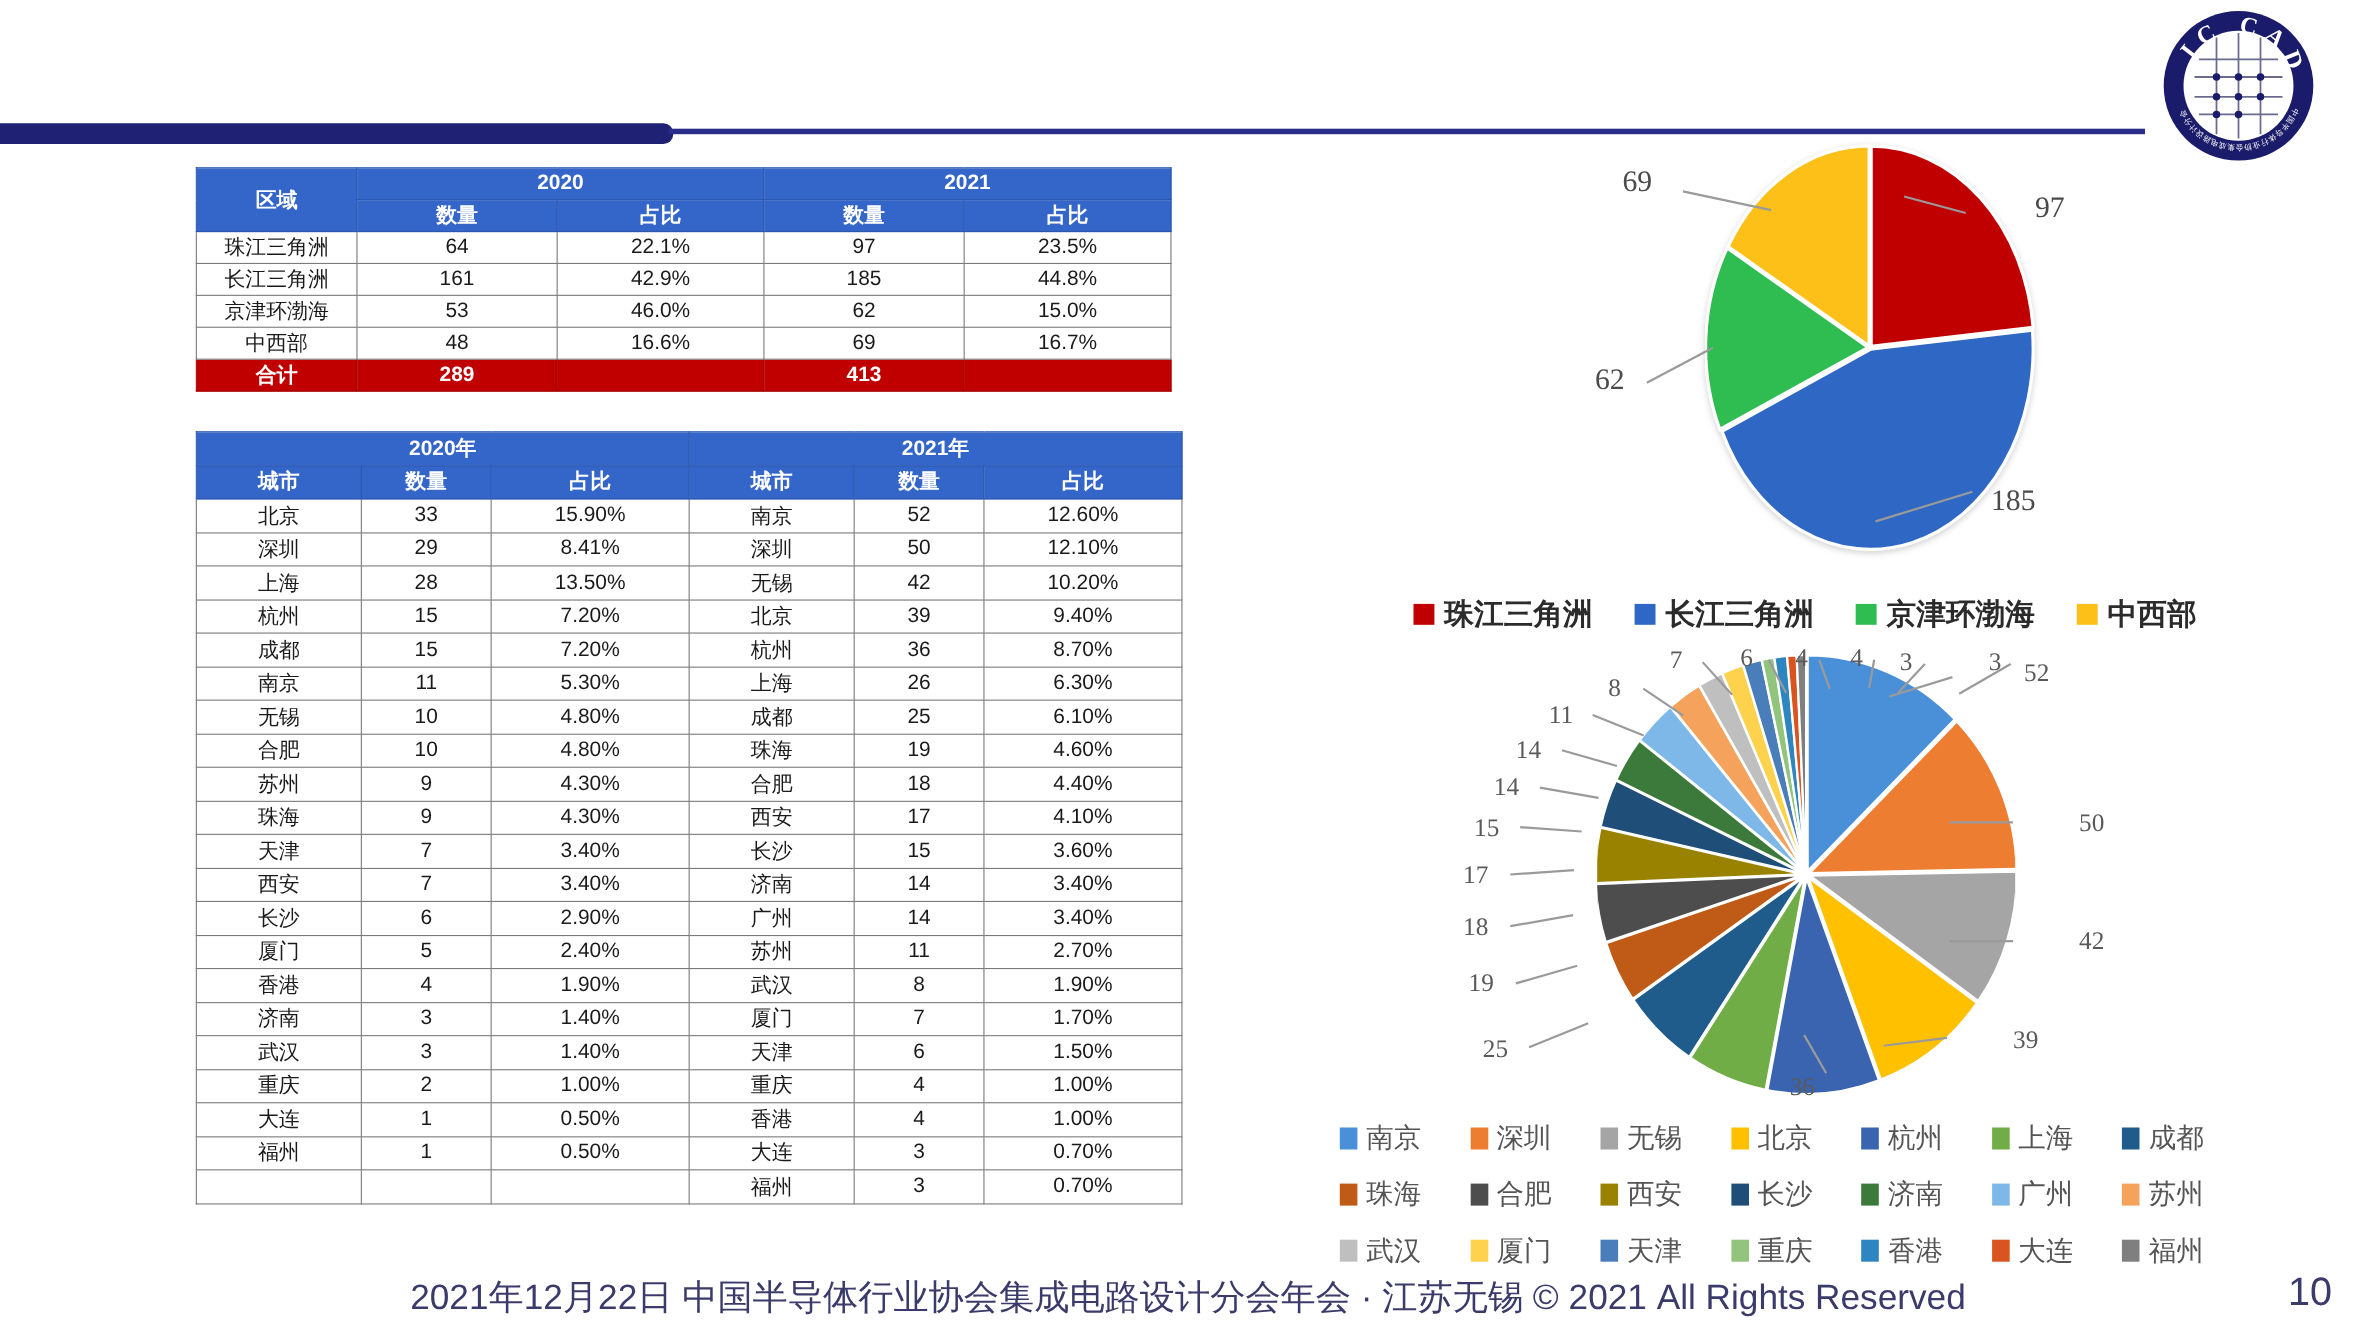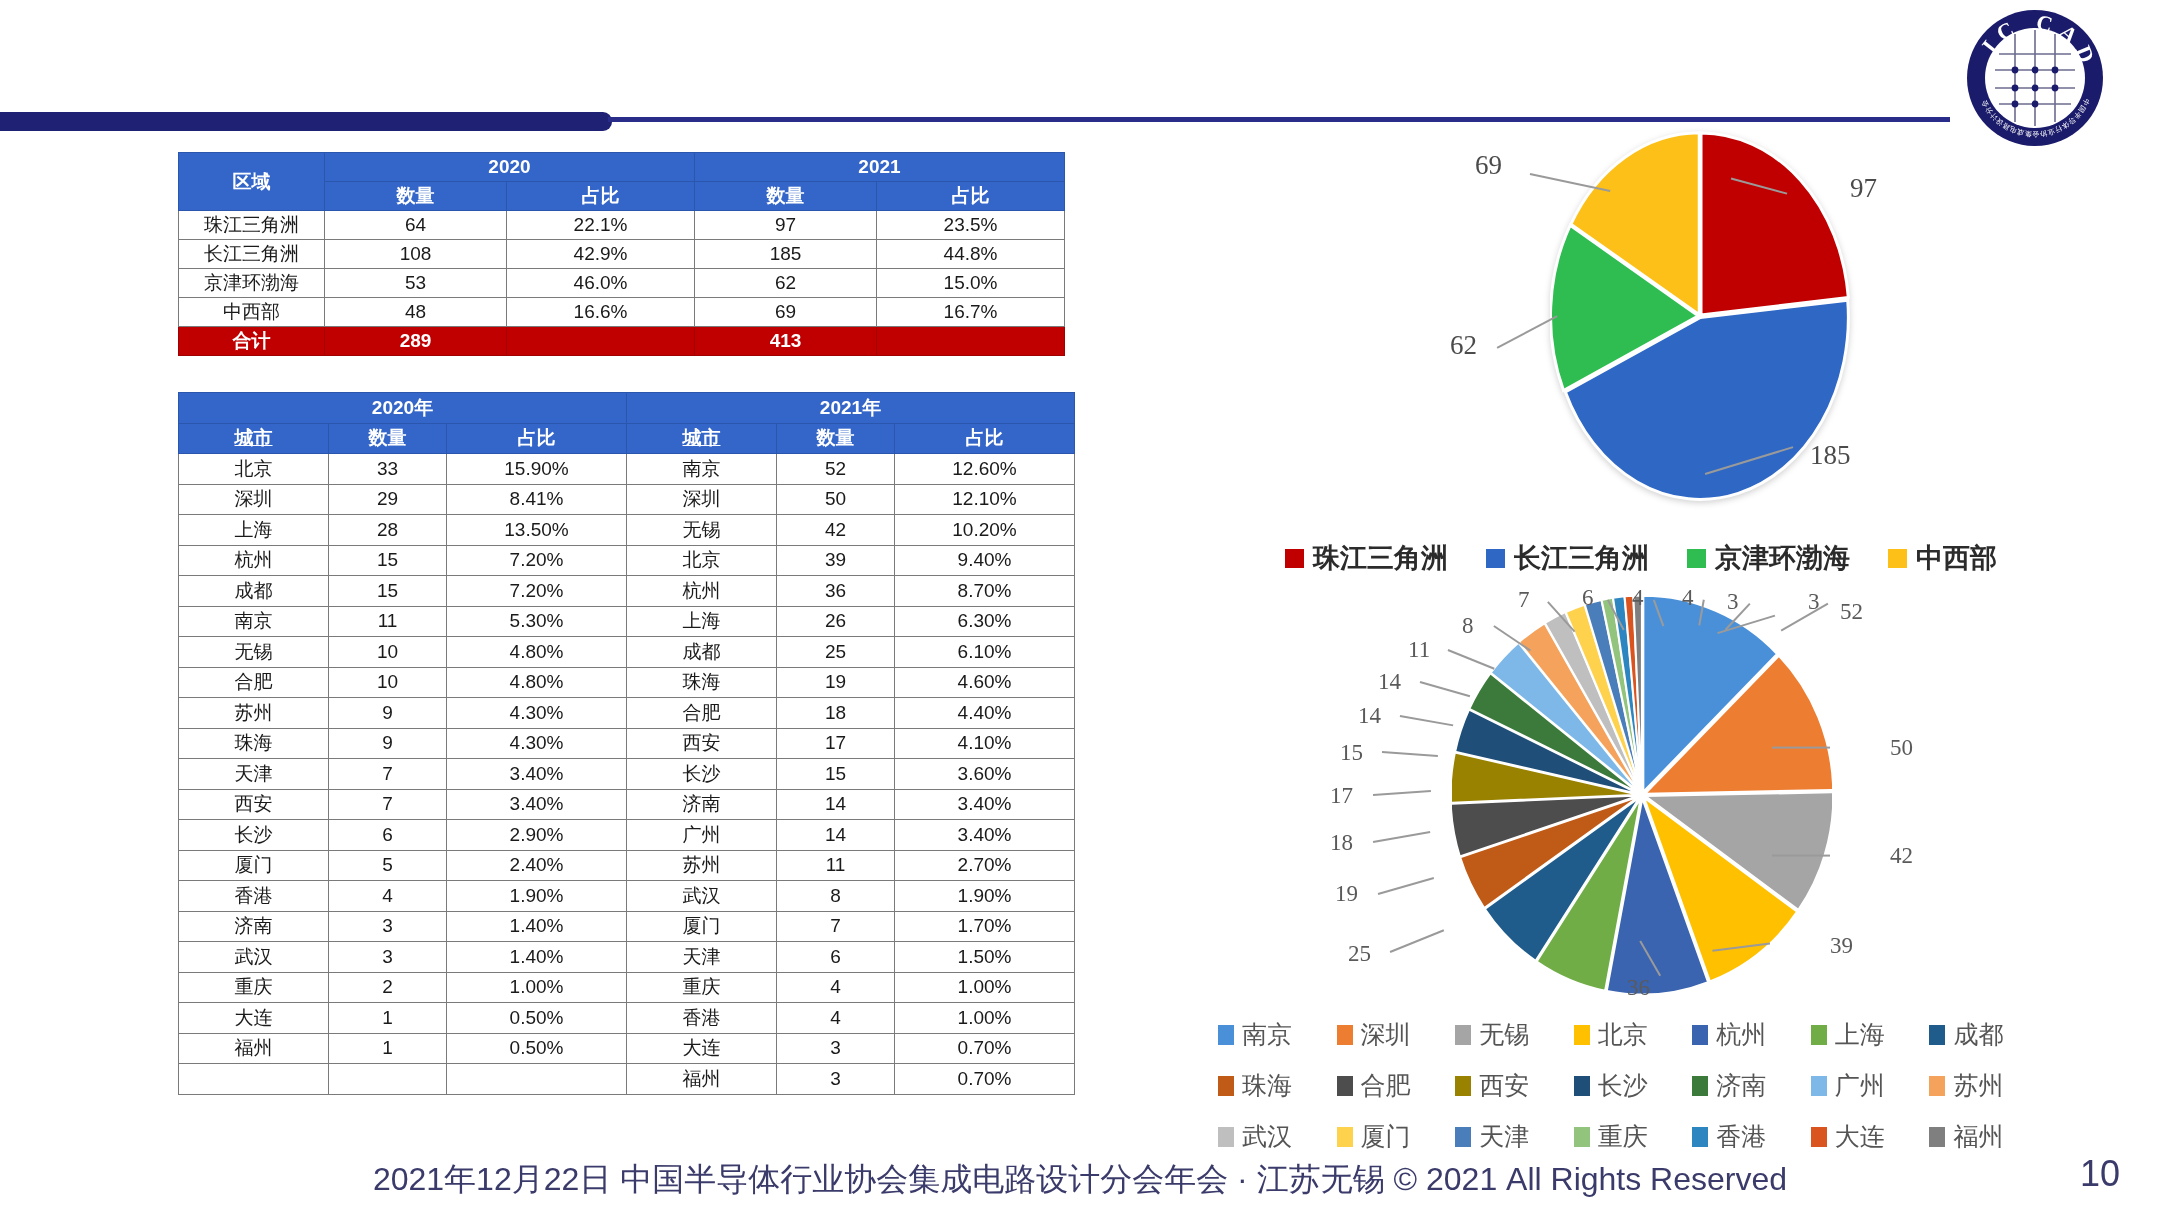--- a/index.html
+++ b/index.html
@@ -66,21 +66,21 @@
   }
 
   #table-region { left: 178px; top: 152px; padding-left: 34px; }
   #table-region td, #table-region th { height: 29px; }
   #table-region .c-region { width: 146px; }
   #table-region .c-num    { width: 182px; }
   #table-region .c-pct    { width: 188px; }
 
   #table-city { left: 178px; top: 392px; }
   #table-city td, #table-city th { height: 30.5px; font-size: 19px; }
-  #table-city .c-city { width: 150px; text-decoration: underline; }
+  #table-city .c-city { width: 150px; }
   #table-city .c-num  { width: 118px; }
   #table-city .c-pct  { width: 180px; }
 
   
   .chart-area { position: absolute; }
 
   #pie1-wrap { left: 1275px; top: 125px; width: 790px; height: 400px; }
   #pie1 { position:absolute; left: 275px; top: 6px; width: 300px; height: 370px; }
   #pie1 svg { display:block; filter: drop-shadow(0 2px 3px rgba(0,0,0,.18)); }
 
@@ -193,21 +193,21 @@
     <tbody id="region-body">
         <tr>
           <td>珠江三角洲</td>
           <td>64</td>
           <td>22.1%</td>
           <td>97</td>
           <td>23.5%</td>
         </tr>
         <tr>
           <td>长江三角洲</td>
-          <td>108</td>
+          <td>161</td>
           <td>42.9%</td>
           <td>185</td>
           <td>44.8%</td>
         </tr>
         <tr>
           <td>京津环渤海</td>
           <td>53</td>
           <td>46.0%</td>
           <td>62</td>
           <td>15.0%</td>

